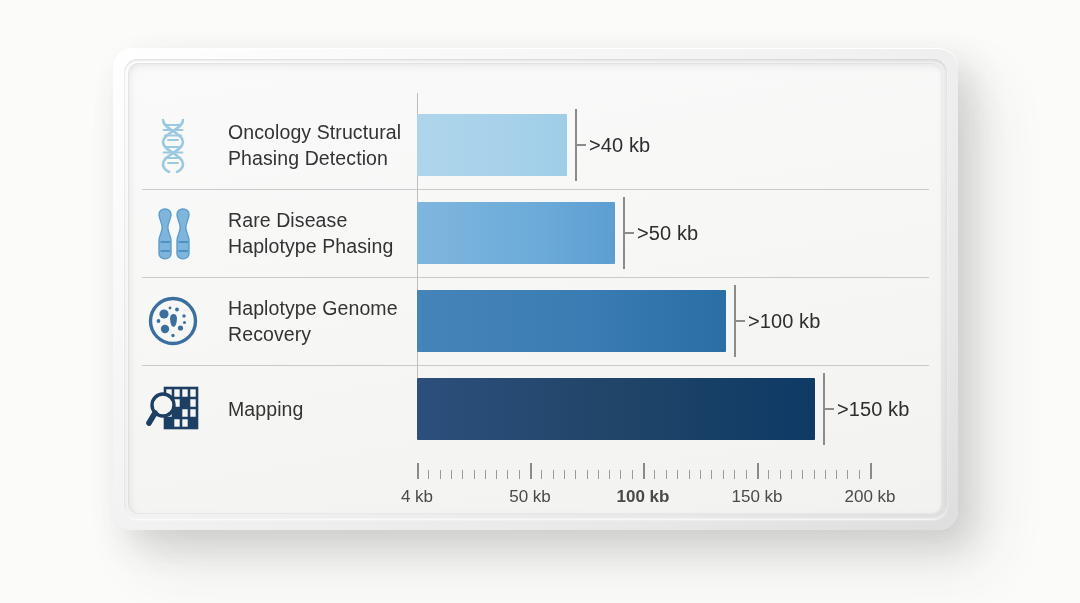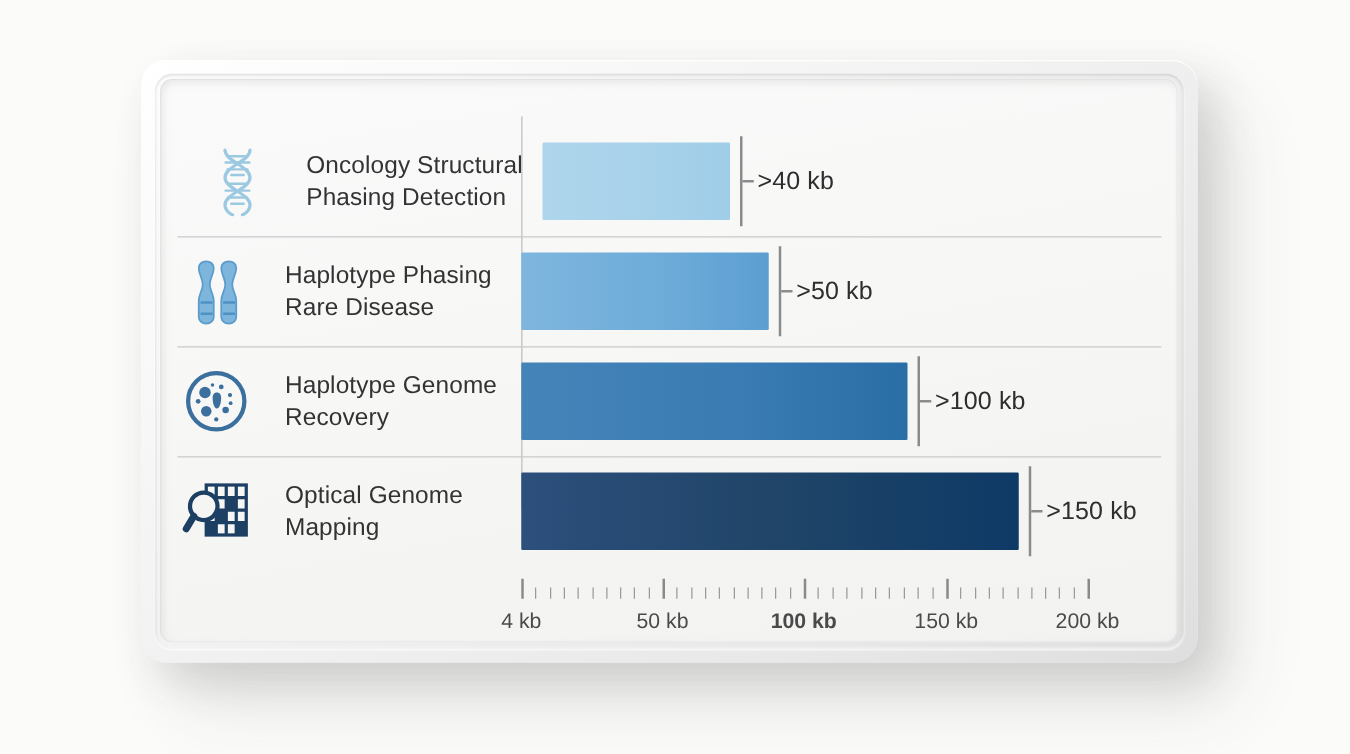--- a/index.html
+++ b/index.html
@@ -62,21 +62,21 @@
     position: absolute;
     inset: 0;
   }
 
   .row {
     position: absolute;
     left: 0;
     right: 0;
     height: 88px;
   }
-  .row-0 { top: 38px; margin-left: 17px; }
+  .row-0 { top: 38px; }
   .row-1 { top: 126px; }
   .row-2 { top: 214px; }
   .row-3 { top: 302px; }
 
   .row-divider {
     position: absolute;
     left: 14px;
     right: 13px;
     top: 0;
     height: 1px;
@@ -236,22 +236,22 @@
                      c0 -3.2 2.4 -5.6 6 -5.6 z" transform="translate(21,0)"></path>
             <g stroke="#4f91c2" stroke-width="2" fill="none">
               <path d="M9.5 37 H19"></path>
               <path d="M27.5 37 H37"></path>
               <path d="M9.5 46 H19"></path>
               <path d="M27.5 46 H37"></path>
             </g>
           </svg>
         </div>
         <div class="row-label">
+          <div>Rare Disease</div>
           <div>Haplotype Phasing</div>
-          <div>Rare Disease</div>
         </div>
         <div class="bar-wrap">
           <div class="bar" style="width:198px;background:linear-gradient(90deg,#7fb6de 0%,#6cabd9 60%,#5d9ed2 100%);"></div>
           <div class="bar-endcap"></div>
           <div class="bar-connector"></div>
           <div class="bar-value">&gt;50 kb</div>
         </div>
       </div>
 
       <div class="row row-2">
@@ -299,21 +299,20 @@
               <rect x="36" y="15" width="8" height="10"></rect>
               <rect x="28" y="25" width="8" height="10"></rect>
               <rect x="44" y="35" width="8" height="10"></rect>
               <rect x="20" y="35" width="8" height="10"></rect>
             </g>
             <circle cx="18" cy="22" r="11" fill="#f5f5f4" stroke="#1d3f63" stroke-width="3.4"></circle>
             <path d="M10 30 L4 40" stroke="#1d3f63" stroke-width="5.6" stroke-linecap="round"></path>
           </svg>
         </div>
         <div class="row-label">
-          <div>Optical Genome</div>
           <div>Mapping</div>
         </div>
         <div class="bar-wrap">
           <div class="bar" style="width:398px;background:linear-gradient(90deg,#2c4f7c 0%,#204568 50%,#0e3a66 100%);"></div>
           <div class="bar-endcap"></div>
           <div class="bar-connector"></div>
           <div class="bar-value">&gt;150 kb</div>
         </div>
       </div>
 

